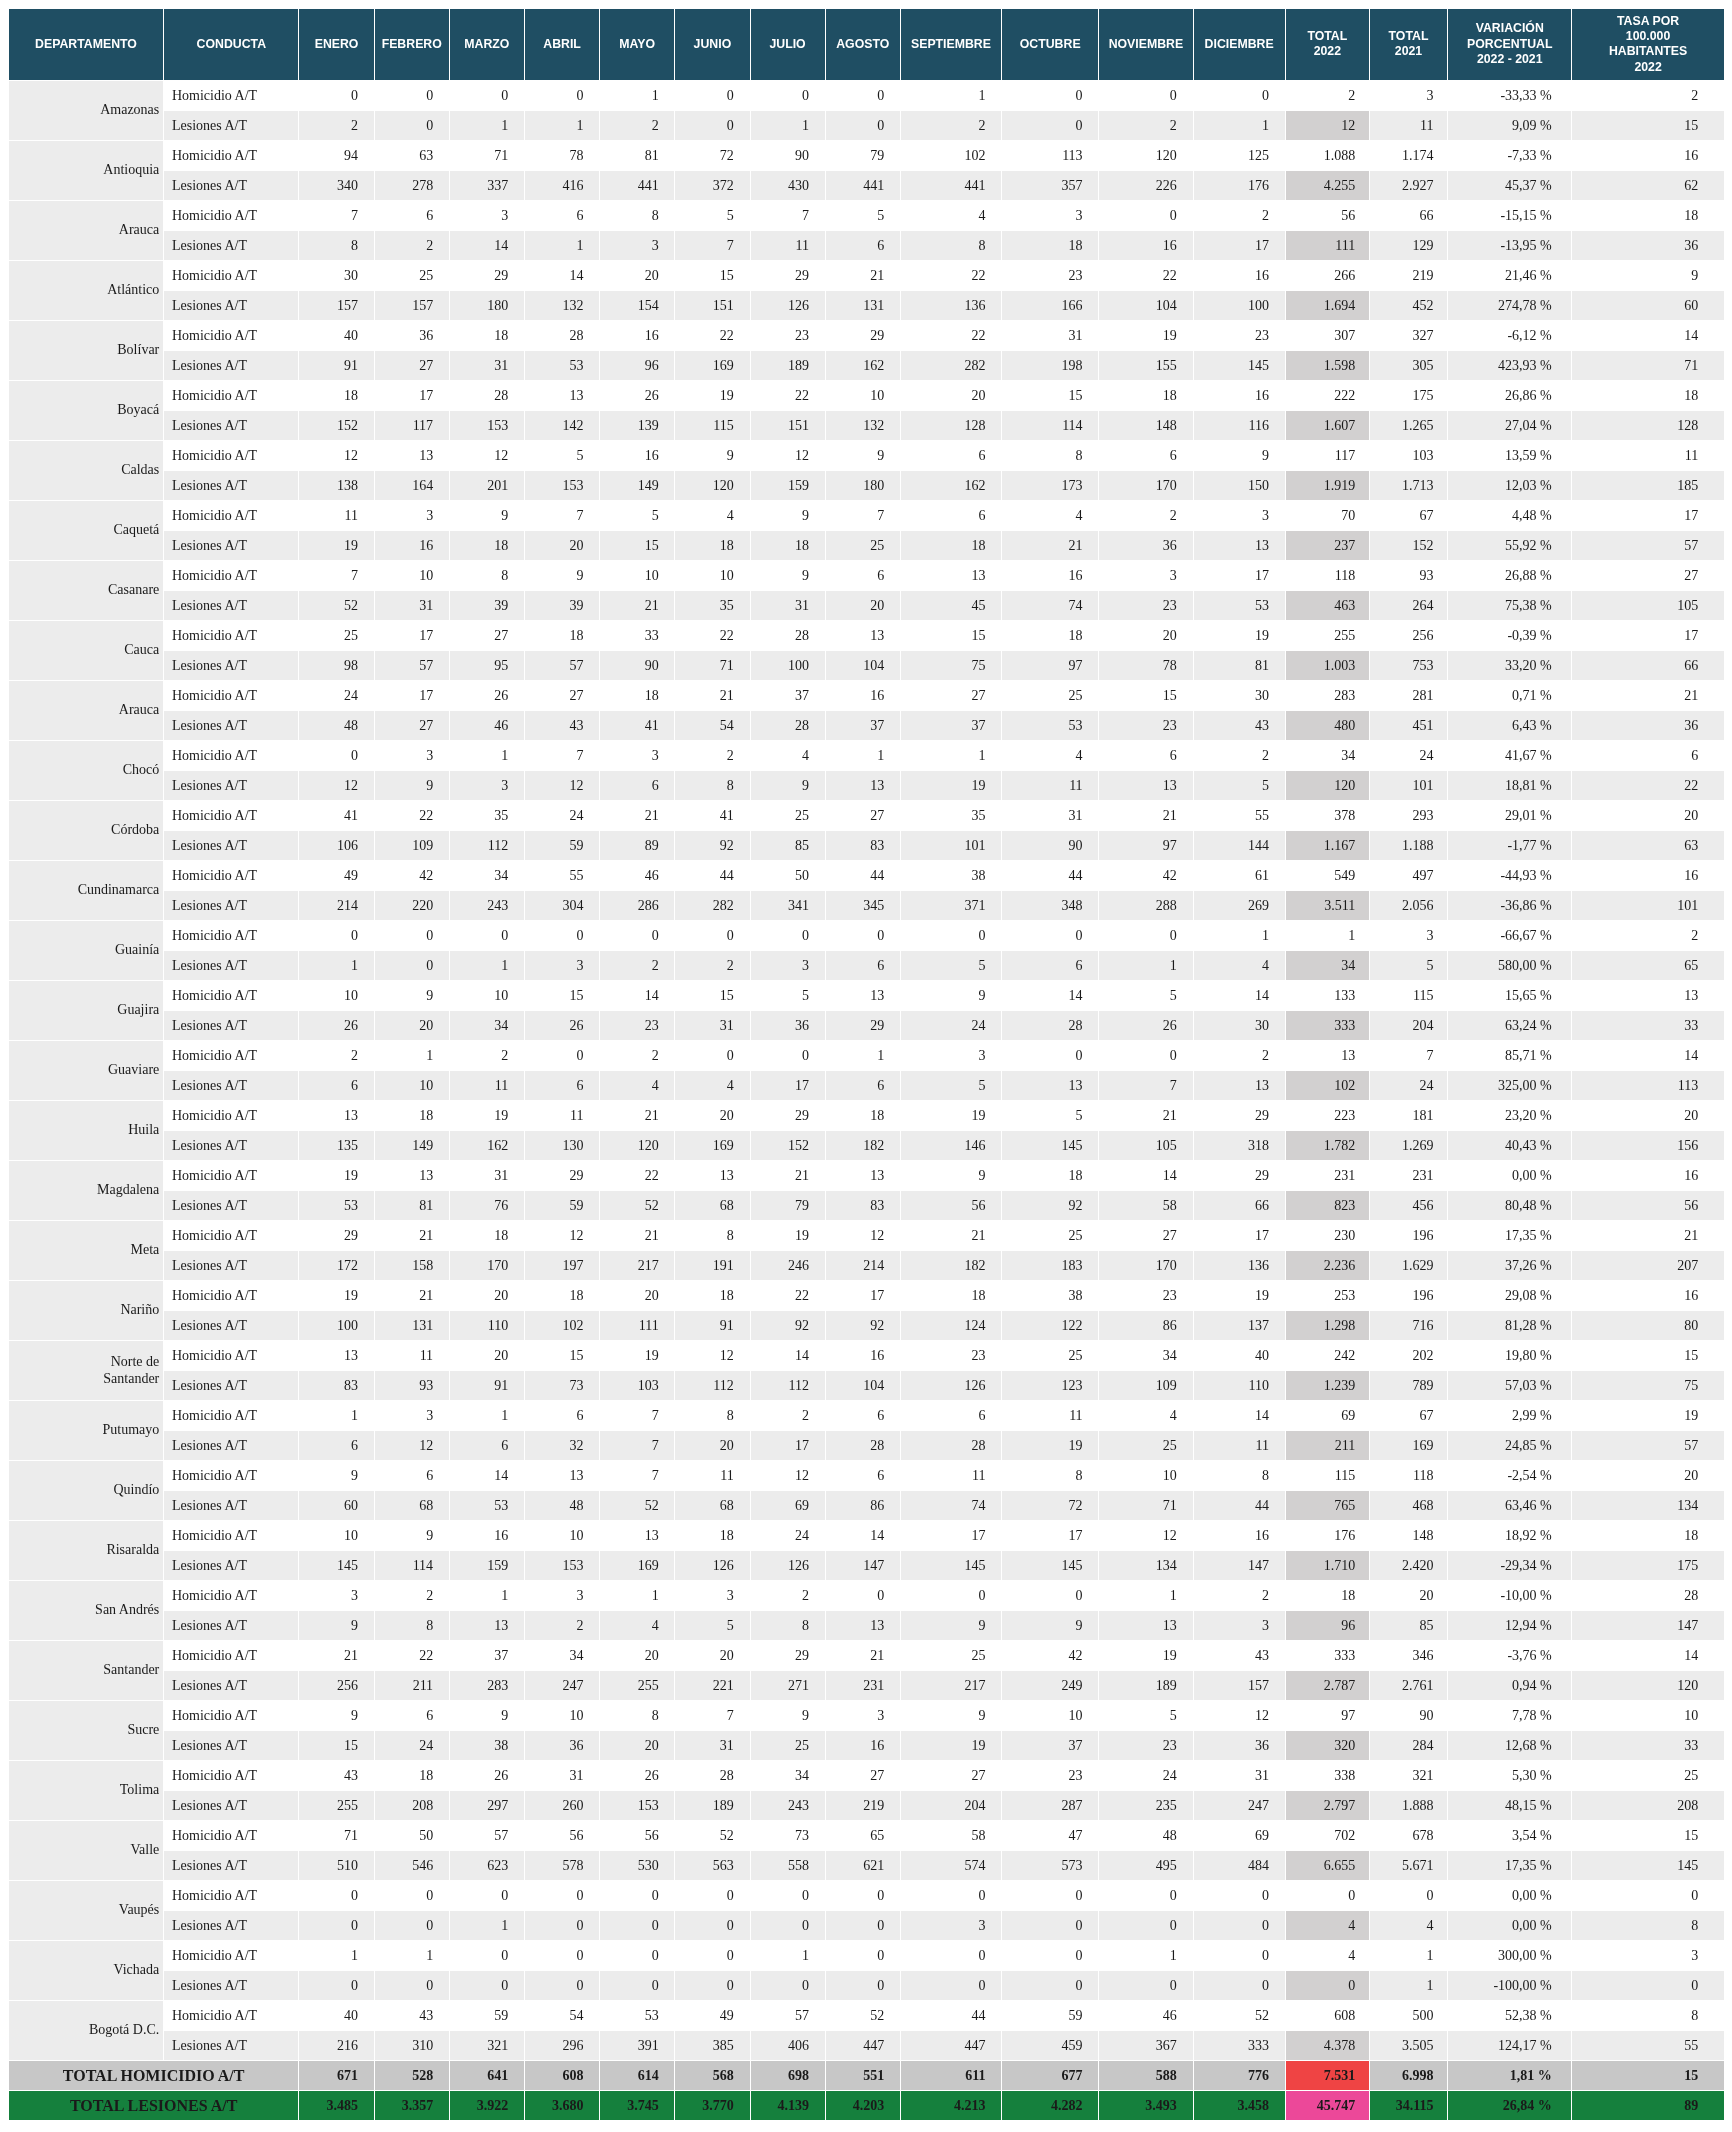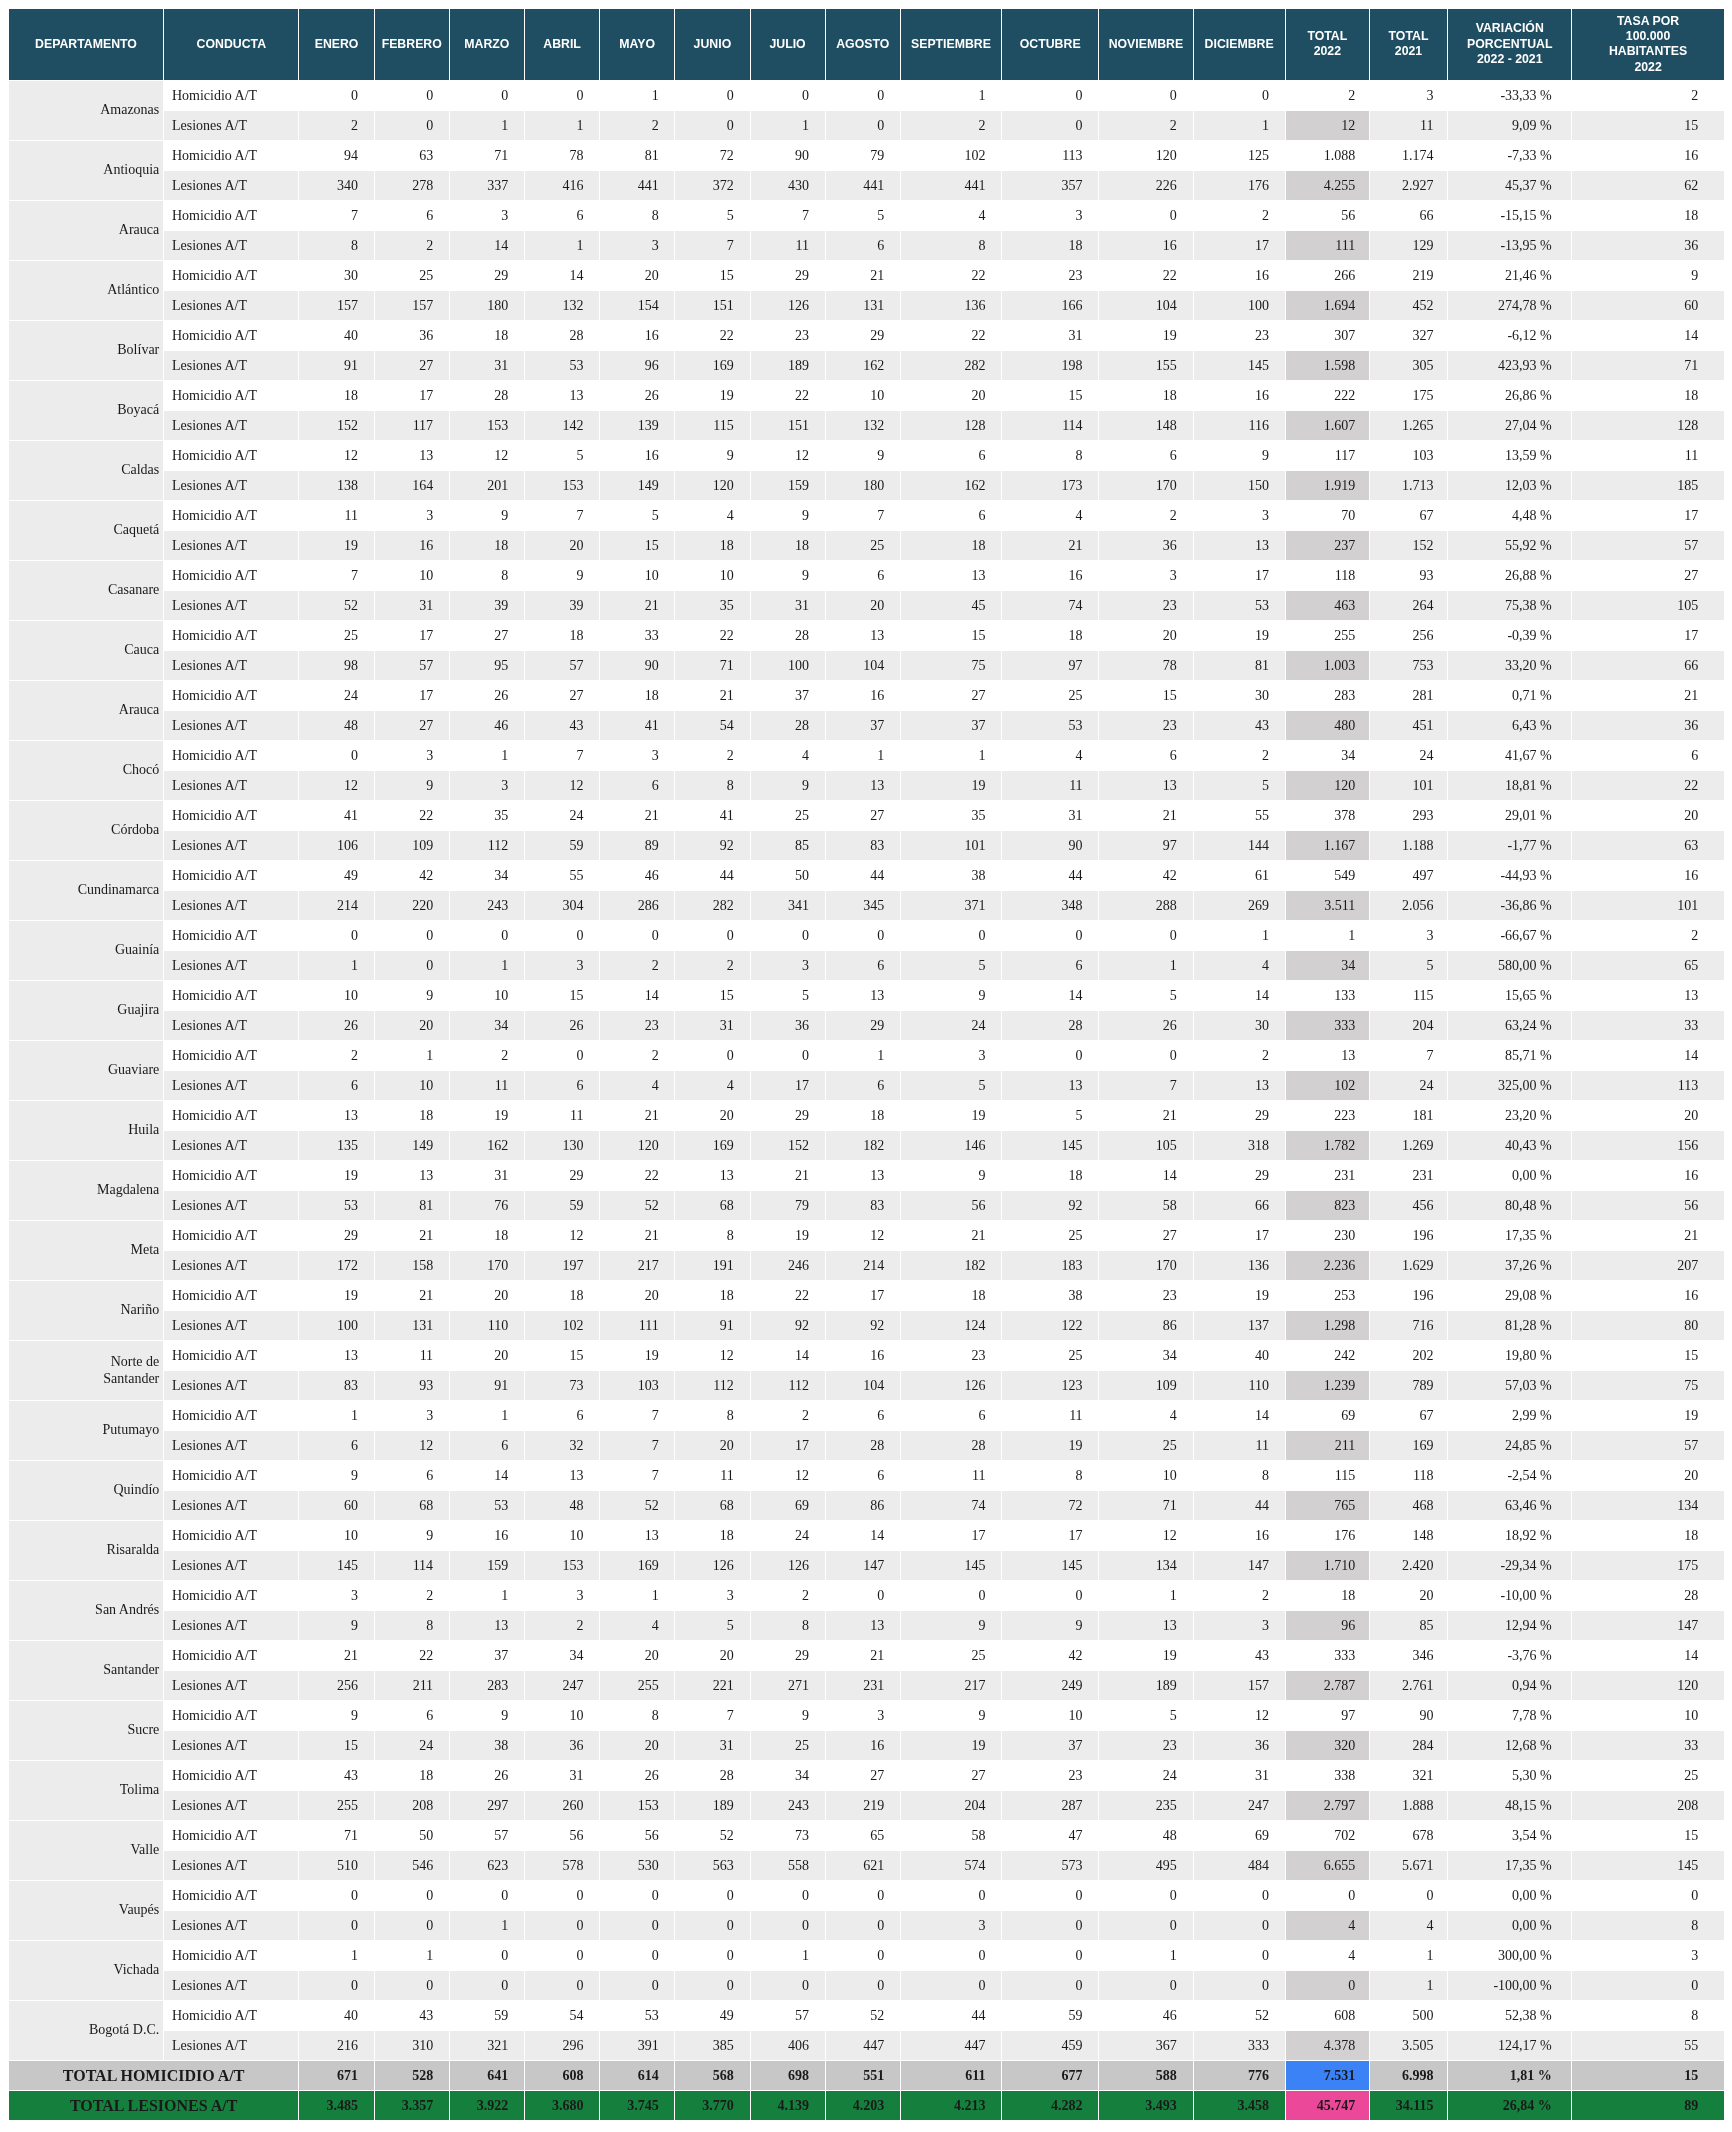--- a/index.html
+++ b/index.html
@@ -48,21 +48,21 @@
   td.conducta { text-align: left; padding-left: 7.8px; }
   td.num { text-align: right; }
   td.col-0, td.col-1, td.col-2, td.col-3, td.col-4, td.col-5,
   td.col-6, td.col-7, td.col-8, td.col-9, td.col-10, td.col-11 { padding-right: 15.7px; }
   td.col-12, td.col-13 { padding-right: 13.7px; }
   td.col-14 { padding-right: 19.6px; }
   td.col-15 { padding-right: 25.5px; }
   tr.row-lesiones td.t22 { background: var(--t22-shade, #d2d0d0); }
   tr.total-row td { font-weight: bold; }
   tr.total-row-0 td { background: #c7c7c7; }
-  tr.total-row-0 td.t22 { background: #3b82f6; }
+  tr.total-row-0 td.t22 { background: #ef4444; }
   tr.total-row-1 td { background: #15803d; }
   tr.total-row-1 td.t22 { background: #ec4899; }
   td.total-label {
     text-align: center;
     font-family: Liberation Serif, serif;
     font-size: 16px;
   }
 </style>
 </head>
 <body>

